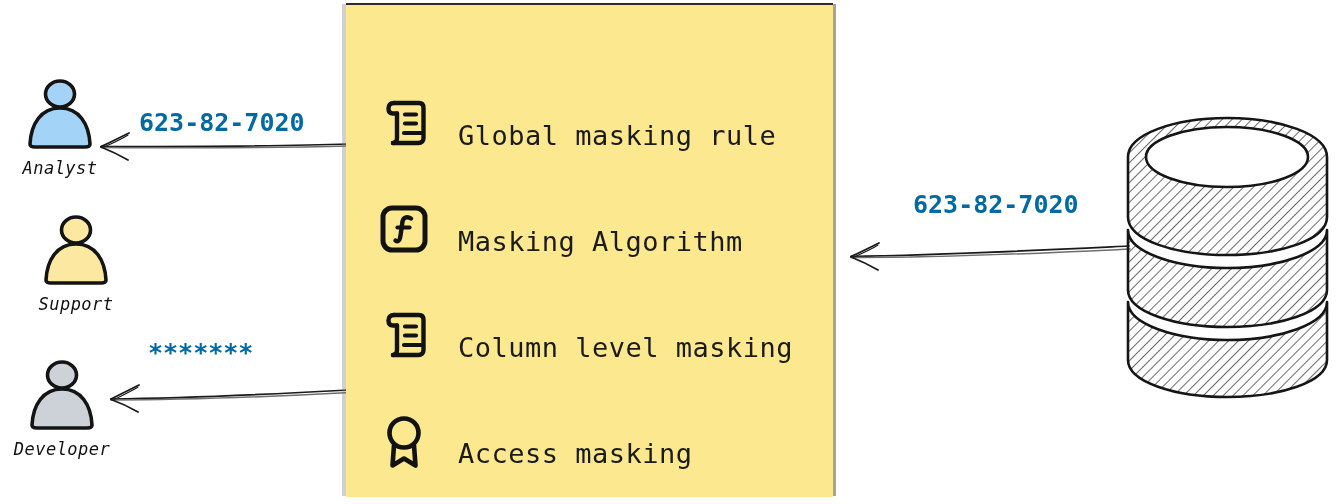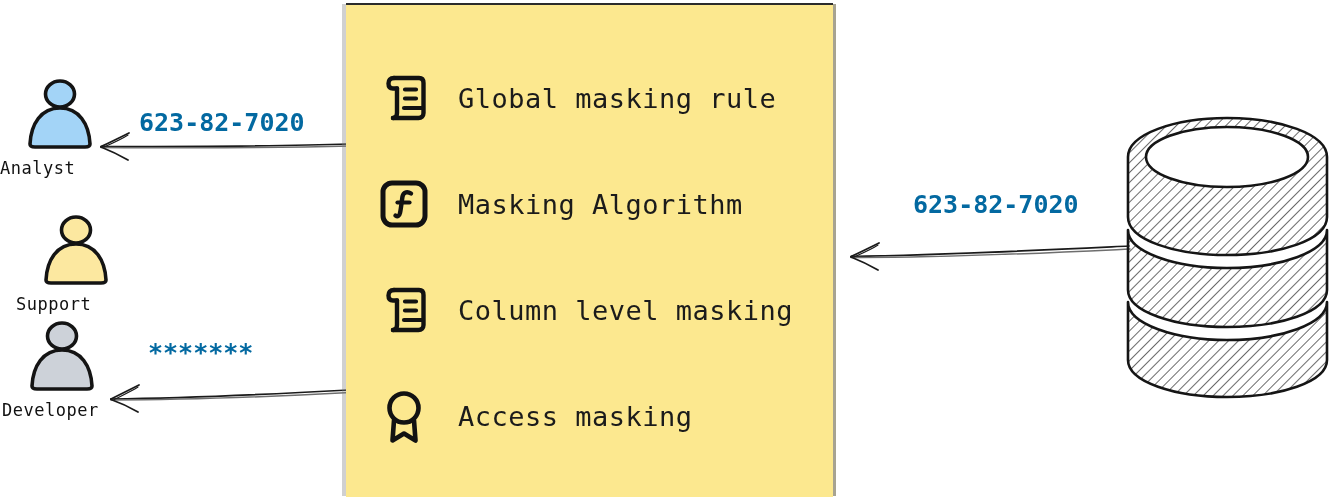--- a/index.html
+++ b/index.html
@@ -20,39 +20,41 @@
     position: absolute;
     left: 0; top: 0;
     width: 1340px;
     height: 504px;
   }
 
   
   .actor {
     position: absolute;
     width: 120px;
+    text-align: center;
+    font-style: italic;
   }
   .actor-figure {
     width: 74px;
     height: 82px;
     margin: 0 auto;
     display: block;
   }
   .actor-label {
     font-family: "DejaVu Sans Mono", "Liberation Mono", monospace;
     font-size: 17px;
     letter-spacing: 0.5px;
     color: #111111;
     margin-top: -2px;
     white-space: nowrap;
   }
 
   #actor-analyst   { left: 0px;  top: 78px; }
   #actor-support   { left: 16px;  top: 214px; }
-  #actor-developer { left: 2px;  top: 320px; }
+  #actor-developer { left: 2px;  top: 359px; }
 
   
   .arrow-group {
     position: absolute;
   }
   .arrow-label {
     position: absolute;
     font-family: "DejaVu Sans Mono", "Liberation Mono", monospace;
     font-size: 25px;
     font-weight: 700;
@@ -80,21 +82,21 @@
     border-top: 2px solid #2b2b2b;
   }
   #rules-list {
     position: absolute;
     left: 30px;
     top: 40px;
     width: 450px;
   }
   .rule-row {
     display: flex;
-    align-items: center;
+    align-items: flex-end;
     height: 106px;
   }
   .rule-icon {
     width: 56px;
     height: 56px;
     flex: 0 0 56px;
     margin-right: 26px;
     display: flex;
     align-items: center;
     justify-content: center;

